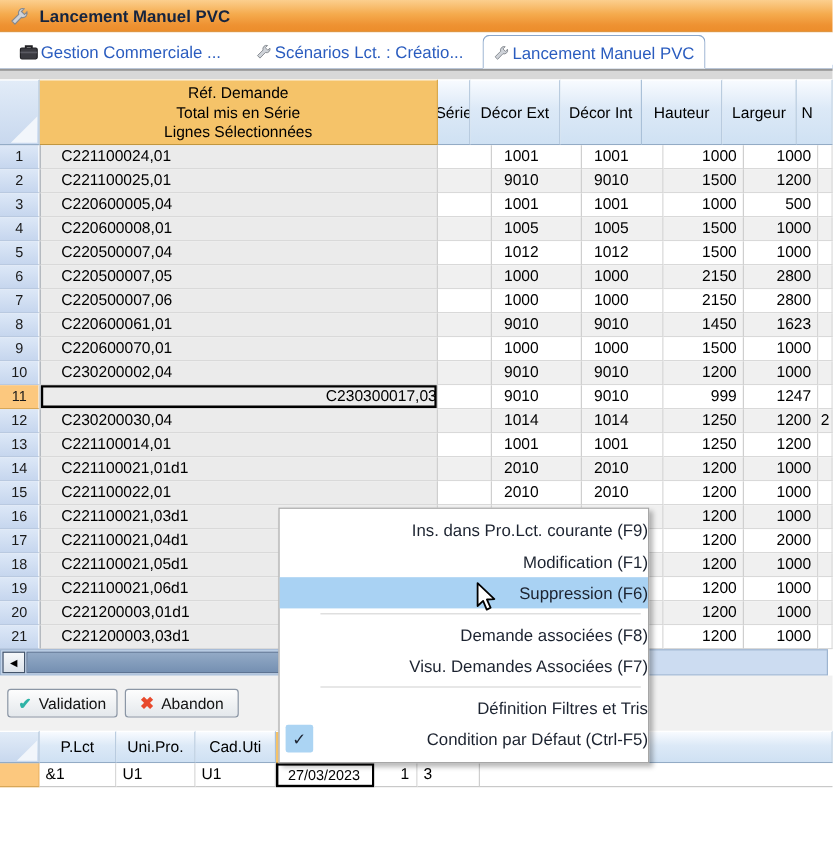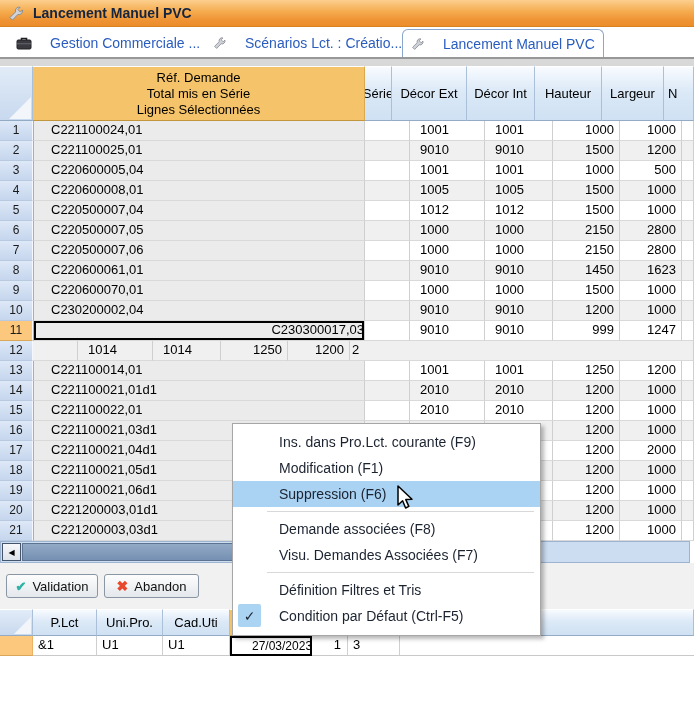--- a/index.html
+++ b/index.html
@@ -11,21 +11,21 @@
     background:linear-gradient(#fccf8e,#f5ab4e 45%,#ee9232 80%,#ec8d2b);
     border-bottom:1px solid #d8821f;display:flex;align-items:center;gap:8px;
     padding-left:8px;box-sizing:border-box;}
   #titlebar .ttl{font-size:14px;font-weight:700;color:#15243f;}
 
   
   #tabline{position:absolute;top:54px;left:0;width:694px;height:3px;background:#4c7ec6;z-index:2;}
   #underbar{position:absolute;top:57px;left:0;width:694px;height:9px;background:#d8d8d8;
     border-top:2px solid #979797;box-sizing:border-box;z-index:1;}
   #tabbar{position:absolute;top:27px;left:0;width:694px;height:30px;background:#fff;z-index:3;}
-  .tab{position:absolute;top:4px;height:24px;display:flex;align-items:center;gap:18px;
+  .tab{position:absolute;top:4px;height:24px;display:flex;align-items:center;gap:2px;
     font-size:14px;color:#2a5cbf;padding:0 8px;white-space:nowrap;}
   .tab.active{top:2px;height:28px;background:#fff;border:1px solid #8aa6ca;border-bottom:none;
     border-radius:6px 6px 0 0;z-index:6;box-sizing:border-box;}
 
   
   #grid{position:absolute;top:66px;left:0;width:694px;height:475px;background:#fff;}
   .ghead{display:flex;height:55px;}
   .hcell{box-sizing:border-box;background:linear-gradient(#f8fbff,#dce9f7 45%,#cfe1f3);
     border-right:1px solid #a9c0d8;border-bottom:1px solid #93abc5;border-top:1px solid #fff;
     display:flex;align-items:center;justify-content:center;font-size:13px;color:#000;
@@ -82,31 +82,31 @@
   .bcorner::after{content:"";position:absolute;right:1px;bottom:1px;
     border-left:17px solid transparent;border-bottom:17px solid #f2f6fb;}
   .bh-p{width:64px;} .bh-u{width:66px;} .bh-c{width:67px;}
   .bh-orange{width:82px;background:#f5c369;border-right:1px solid #d8a94e;border-bottom:1px solid #c1963f;}
   .bh-f1{width:36px;} .bh-f2{width:52px;} .bh-rest{flex:1;}
   .bgrow{display:flex;height:20px;}
   .b-ind{width:33px;background:#fcc87e;border-right:1px solid #e9b264;border-bottom:1px solid #d8a757;box-sizing:border-box;}
   .bcell{box-sizing:border-box;background:#fff;border-right:1px solid #cfcfcf;border-bottom:1px solid #c9c9c9;
     font-size:13px;line-height:18px;overflow:hidden;white-space:nowrap;padding-left:5px;}
   .b-p{width:64px;} .b-u{width:66px;} .b-c{width:67px;}
-  .b-date{width:82px;border:2px solid #000;font-size:12px;padding-left:20px;line-height:16px;}
+  .b-date{width:82px;border:2px solid #000;font-size:12px;padding-left:8px;line-height:16px;}
   .b-q1{width:36px;text-align:right;padding-right:6px;padding-left:0;}
   .b-q2{width:52px;}
   .b-rest{flex:1;border-right:none;}
 
   
   #context-menu{position:absolute;left:232px;top:423px;width:309px;height:213px;background:#fff;
     border:1px solid #a6a6a6;box-shadow:3px 3px 4px rgba(0,0,0,.28);box-sizing:border-box;
     padding-top:5px;z-index:50;}
   .mitem{position:relative;height:26px;display:flex;align-items:center;padding-left:46px;
-    font-size:14px;color:#1c2330;white-space:nowrap;}
+    font-size:14px;color:#1c2330;white-space:nowrap;justify-content:flex-end;}
   .mitem.hl{background:#a9d2f3;}
   .msep{border-top:1px solid #d8d8d8;margin:4px 6px 4px 34px;height:0;}
   .mcheck{position:absolute;left:5px;top:1px;width:23px;height:23px;background:#abd4f3;
     border-radius:2px;display:flex;align-items:center;justify-content:center;
     color:#1c2330;font-size:14px;}
 
   
   #cursor{position:absolute;left:393px;top:485px;z-index:99;}
 </style>
 </head>
@@ -267,20 +267,21 @@
           <div class="cell c-ref selcell">C230300017,03</div>
           <div class="cell data c-serie"></div>
           <div class="cell data c-dext">9010</div>
           <div class="cell data c-dint">9010</div>
           <div class="cell data c-haut">999</div>
           <div class="cell data c-larg">1247</div>
           <div class="cell data c-n"></div>
         </div>
         <div class="grow even">
           <div class="cell c-num">12</div>
+          <div class="cell c-ref">C230200030,04</div>
           <div class="cell data c-serie"></div>
           <div class="cell data c-dext">1014</div>
           <div class="cell data c-dint">1014</div>
           <div class="cell data c-haut">1250</div>
           <div class="cell data c-larg">1200</div>
           <div class="cell data c-n">2</div>
         </div>
         <div class="grow">
           <div class="cell c-num">13</div>
           <div class="cell c-ref">C221100014,01</div>

